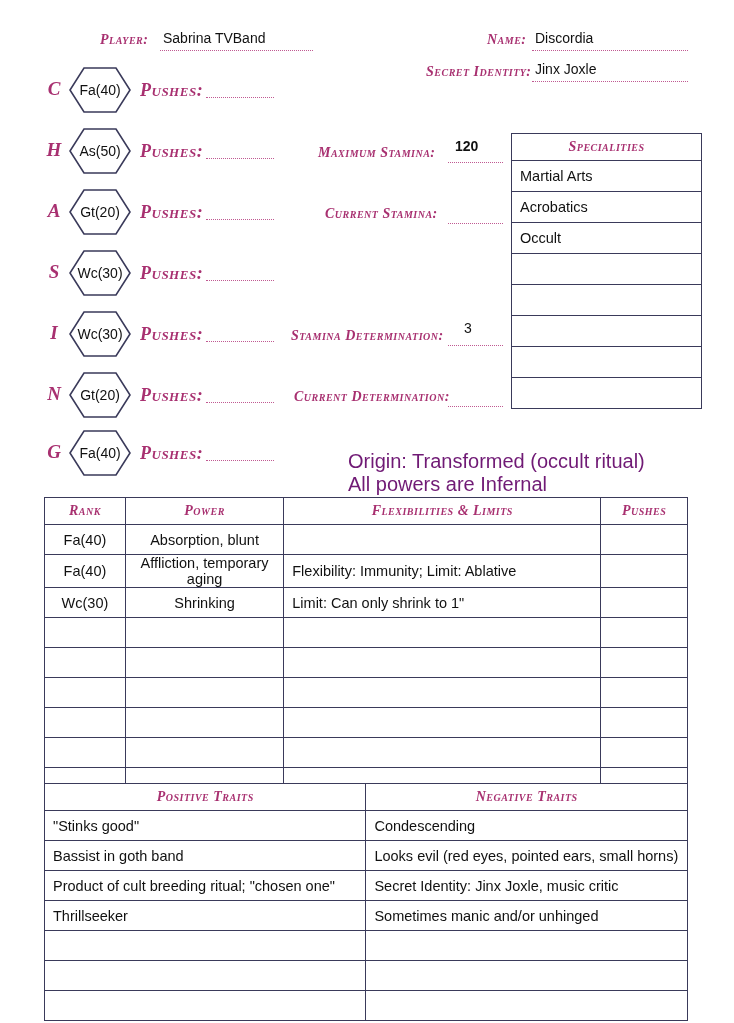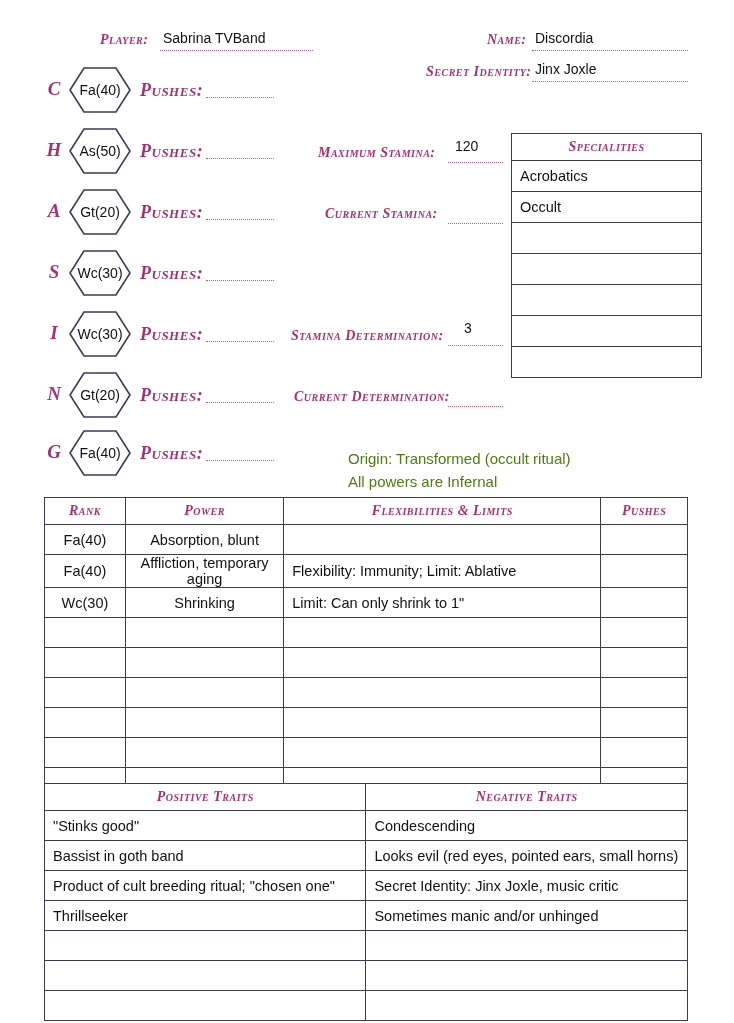--- a/index.html
+++ b/index.html
@@ -132,22 +132,22 @@
 
   
   #powers-table { left: 44px; top: 497px; width: 644px; }
 
   
   #traits-table { left: 44px; top: 783px; width: 644px; }
   #traits-table td { height: 29px; }
 
   .origin-line {
     position: absolute;
-    font-size: 15px;
-    color: #4d7c0f;
+    font-size: 20px;
+    color: #701a75;
   }
 </style>
 </head>
 <body>
 
 <div class="sheet">
 
   <div class="abs lbl" style="left:100px; top:32px;">Player:</div>
   <div class="abs value" style="left:163px; top:30px;">Sabrina TVBand</div>
   <div class="abs dotline" style="left:160px; top:49px; width:153px;"></div>
@@ -241,21 +241,21 @@
           </svg>
           <div class="hextext">Fa(40)</div>
         </div>
         <div class="pushes-lbl lbl sm">Pushes:</div>
         <div class="abs value" style="left: 164px; top: 12px;"></div>
         <div class="pushes-line dotline"></div>
       </div>
     </div>
 
   <div class="abs lbl" style="left:318px; top:145px;">Maximum Stamina:</div>
-  <div class="abs value" style="left:455px; top:138px;">120</div>
+  <div class="abs value" style="left:455px; top:138px;font-weight:bold;">120</div>
   <div class="abs dotline" style="left:448px; top:161px; width:55px;"></div>
 
   <div class="abs lbl" style="left:325px; top:206px;">Current Stamina:</div>
   <div class="abs value" style="left:455px; top:200px;"></div>
   <div class="abs dotline" style="left:448px; top:222px; width:55px;"></div>
 
   <div class="abs lbl" style="left:291px; top:328px;">Stamina Determination:</div>
   <div class="abs value" style="left:464px; top:320px;">3</div>
   <div class="abs dotline" style="left:448px; top:344px; width:55px;"></div>
 
@@ -263,20 +263,23 @@
   <div class="abs value" style="left:455px; top:383px;"></div>
   <div class="abs dotline" style="left:448px; top:405px; width:55px;"></div>
 
   <table class="grid" id="specialties-table">
     <thead>
       <tr>
         <th>Specialities</th>
       </tr>
     </thead>
     <tbody id="specialties-body">
+        <tr>
+          <td>Martial Arts</td>
+        </tr>
         <tr>
           <td>Acrobatics</td>
         </tr>
         <tr>
           <td>Occult</td>
         </tr>
         <tr>
           <td></td>
         </tr>
         <tr>

